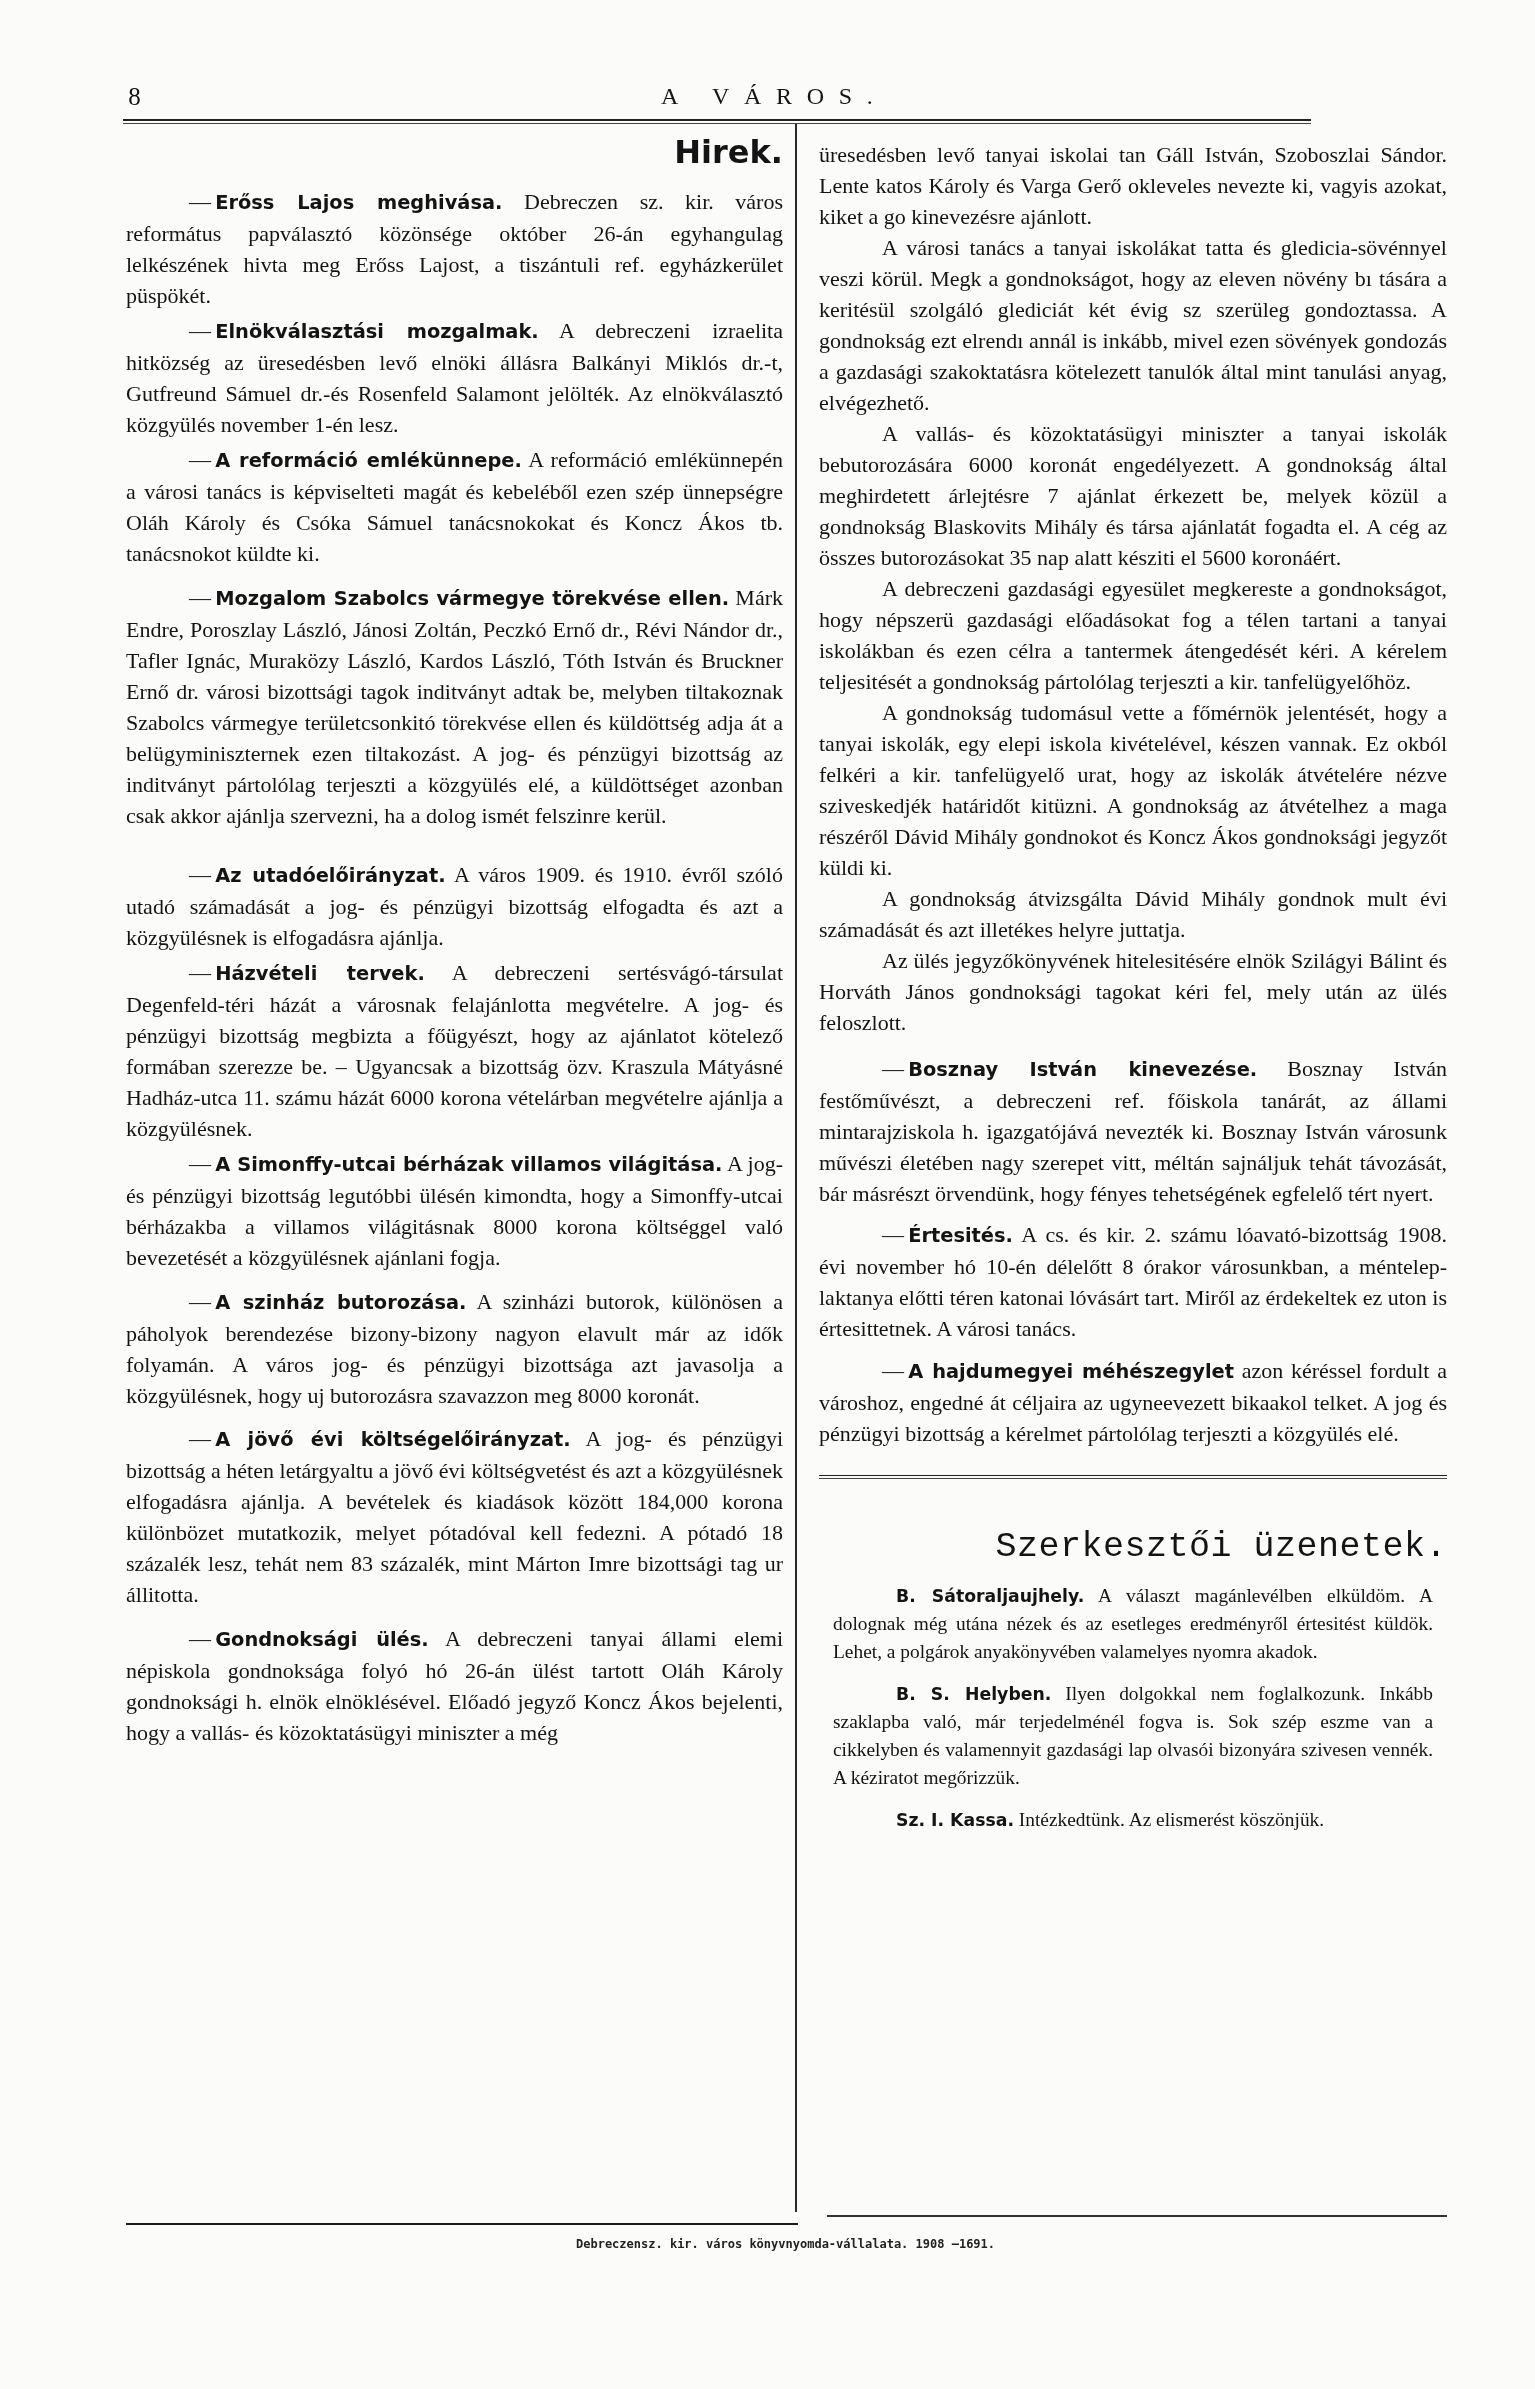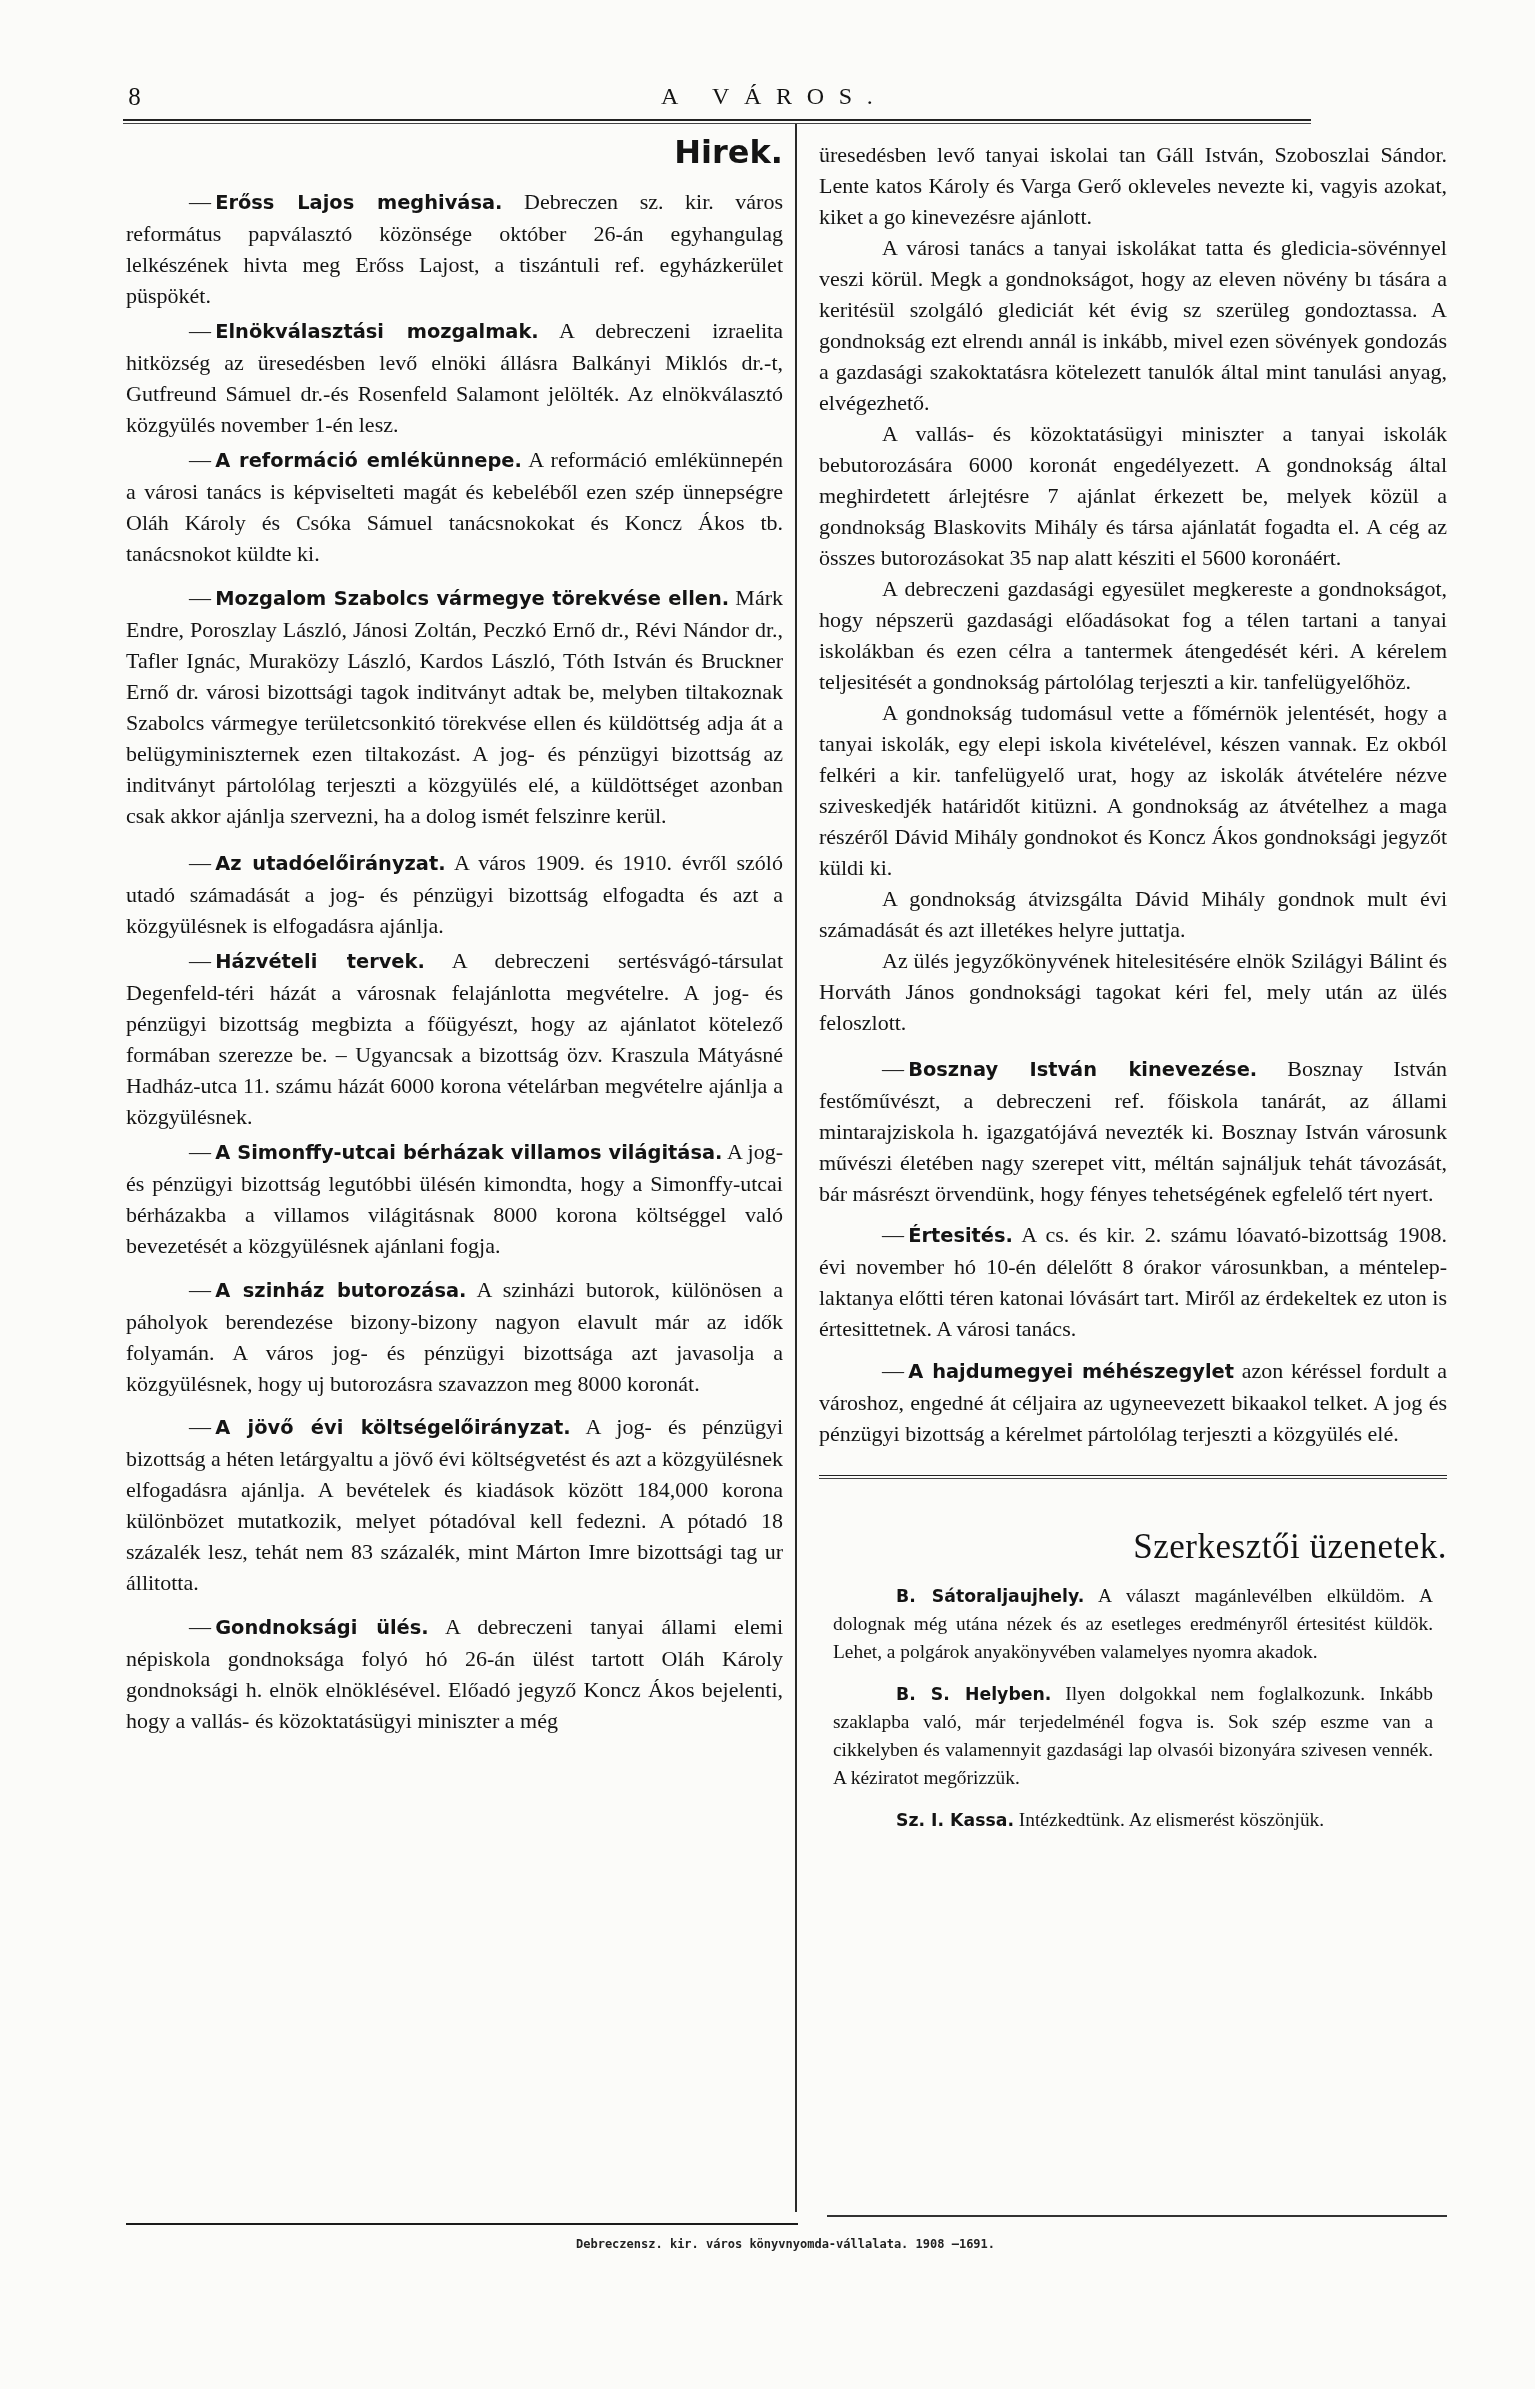--- a/index.html
+++ b/index.html
@@ -10,21 +10,21 @@
   .header { position:absolute; left:123px; top:78px; width:1188px; height:31px; }
   .page-num { position:absolute; left:5.2px; top:5.2px; font-size:25px; }
   .masthead { position:absolute; left:538px; top:5.2px; font-size:24px; letter-spacing:14.7px; }
   .rule-top { position:absolute; left:123px; top:119px; width:1188px; height:0;
     border-top:2.1px solid #222; border-bottom:1px solid #444; padding-top:1.6px; }
   .col-divider { position:absolute; left:795px; top:124px; width:1.6px; height:2088px; background:#2a2a2a; }
   .col { position:absolute; font-size:22px; line-height:31px; text-align:justify; }
   .col-left { left:126px; top:131px; width:657px; }
   .col-right { left:819px; top:139px; width:628px; }
   .section-title { text-align:right; font-family:"DejaVu Sans", sans-serif; font-weight:bold; font-size:32px; margin:0 0 12.6px 0; line-height:42px; }
-  .section-title.alt { font-family:Liberation Serif, serif; font-weight:normal; font-size:35px; letter-spacing:0.5px; }
+  .section-title.alt { font-family:Liberation Mono, monospace; font-weight:normal; font-size:35px; letter-spacing:0.5px; }
   .para { margin:0; text-indent:63px; }
   .para.cont { text-indent:0; }
   .news { margin:0 0 4.2px 0; text-indent:63px; }
   .headline { font-family:"DejaVu Sans", sans-serif; font-weight:bold; font-size:19.4px; }
   .dash { margin-right:4.2px; }
   .rule-mid { margin:26px 0 9.4px 0; border-top:1.6px solid #222; border-bottom:1px solid #444; height:2.1px; }
   .editor-block { margin-top:47px; }
   .msg { margin:14px; font-size:19.4px; line-height:28px; text-indent:63px; font-family:"Liberation Serif", serif; }
   .msg .who { font-family:"DejaVu Sans", sans-serif; font-weight:bold; font-size:17.3px; }
   .rule-bottom-left { position:absolute; left:126px; top:2223px; width:672px; border-top:2.6px solid #1a1a1a; }
@@ -41,21 +41,21 @@
 <div class="rule-top"></div>
 <div class="col-divider"></div>
 
 <div class="col col-left">
   <h2 class="section-title">Hirek.</h2>
 
   <p class="news"><span class="dash">—</span><span class="headline">Erőss Lajos meghivása.</span> <span>Debreczen sz. kir. város református papválasztó közönsége október 26-án egyhangulag lelkészének hivta meg Erőss Lajost, a tiszántuli ref. egyházkerület püspökét.</span></p>
   <p class="news"><span class="dash">—</span><span class="headline">Elnökválasztási mozgalmak.</span> <span>A debreczeni izraelita hitközség az üresedésben levő elnöki állásra Balkányi Miklós dr.-t, Gutfreund Sámuel dr.-és Rosenfeld Salamont jelölték. Az elnökválasztó közgyülés november 1-én lesz.</span></p>
   <p class="news"><span class="dash">—</span><span class="headline">A reformáció emlékünnepe.</span> <span>A reformáció emlékünnepén a városi tanács is képviselteti magát és kebeléből ezen szép ünnepségre Oláh Károly és Csóka Sámuel tanácsnokokat és Koncz Ákos tb. tanácsnokot küldte ki.</span></p>
   <p class="news" style="margin-top:12.6px"><span class="dash">—</span><span class="headline">Mozgalom Szabolcs vármegye törekvése ellen.</span> <span>Márk Endre, Poroszlay László, Jánosi Zoltán, Peczkó Ernő dr., Révi Nándor dr., Tafler Ignác, Muraközy László, Kardos László, Tóth István és Bruckner Ernő dr. városi bizottsági tagok inditványt adtak be, melyben tiltakoznak Szabolcs vármegye területcsonkitó törekvése ellen és küldöttség adja át a belügyminiszternek ezen tiltakozást. A jog- és pénzügyi bizottság az inditványt pártolólag terjeszti a közgyülés elé, a küldöttséget azonban csak akkor ajánlja szervezni, ha a dolog ismét felszinre kerül.</span></p>
-  <p class="news" style="margin-top:16px"><span class="dash">—</span><span class="headline">Az utadóelőirányzat.</span> <span>A város 1909. és 1910. évről szóló utadó számadását a jog- és pénzügyi bizottság elfogadta és azt a közgyülésnek is elfogadásra ajánlja.</span></p>
+  <p class="news" style="margin-top:28px"><span class="dash">—</span><span class="headline">Az utadóelőirányzat.</span> <span>A város 1909. és 1910. évről szóló utadó számadását a jog- és pénzügyi bizottság elfogadta és azt a közgyülésnek is elfogadásra ajánlja.</span></p>
   <p class="news"><span class="dash">—</span><span class="headline">Házvételi tervek.</span> <span>A debreczeni sertésvágó-társulat Degenfeld-téri házát a városnak felajánlotta megvételre. A jog- és pénzügyi bizottság megbizta a főügyészt, hogy az ajánlatot kötelező formában szerezze be. – Ugyancsak a bizottság özv. Kraszula Mátyásné Hadház-utca 11. számu házát 6000 korona vételárban megvételre ajánlja a közgyülésnek.</span></p>
   <p class="news"><span class="dash">—</span><span class="headline">A Simonffy-utcai bérházak villamos világitása.</span> <span>A jog- és pénzügyi bizottság legutóbbi ülésén kimondta, hogy a Simonffy-utcai bérházakba a villamos világitásnak 8000 korona költséggel való bevezetését a közgyülésnek ajánlani fogja.</span></p>
   <p class="news" style="margin-top:12.6px"><span class="dash">—</span><span class="headline">A szinház butorozása.</span> <span>A szinházi butorok, különösen a páholyok berendezése bizony-bizony nagyon elavult már az idők folyamán. A város jog- és pénzügyi bizottsága azt javasolja a közgyülésnek, hogy uj butorozásra szavazzon meg 8000 koronát.</span></p>
   <p class="news" style="margin-top:12.6px"><span class="dash">—</span><span class="headline">A jövő évi költségelőirányzat.</span> <span>A jog- és pénzügyi bizottság a héten letárgyaltu a jövő évi költségvetést és azt a közgyülésnek elfogadásra ajánlja. A bevételek és kiadások között 184,000 korona különbözet mutatkozik, melyet pótadóval kell fedezni. A pótadó 18 százalék lesz, tehát nem 83 százalék, mint Márton Imre bizottsági tag ur állitotta.</span></p>
   <p class="news" style="margin-top:12.6px"><span class="dash">—</span><span class="headline">Gondnoksági ülés.</span> <span>A debreczeni tanyai állami elemi népiskola gondnoksága folyó hó 26-án ülést tartott Oláh Károly gondnoksági h. elnök elnöklésével. Előadó jegyző Koncz Ákos bejelenti, hogy a vallás- és közoktatásügyi miniszter a még</span></p>
 </div>
 
 <div class="col col-right">
   <p class="para cont">üresedésben levő tanyai iskolai tan Gáll István, Szoboszlai Sándor. Lente katos Károly és Varga Gerő okleveles nevezte ki, vagyis azokat, kiket a go kinevezésre ajánlott.</p>
   <p class="para">A városi tanács a tanyai iskolákat tatta és gledicia-sövénnyel veszi körül. Megk a gondnokságot, hogy az eleven növény bı tására a keritésül szolgáló glediciát két évig sz szerüleg gondoztassa. A gondnokság ezt elrendı annál is inkább, mivel ezen sövények gondozás a gazdasági szakoktatásra kötelezett tanulók által mint tanulási anyag, elvégezhető.</p>

